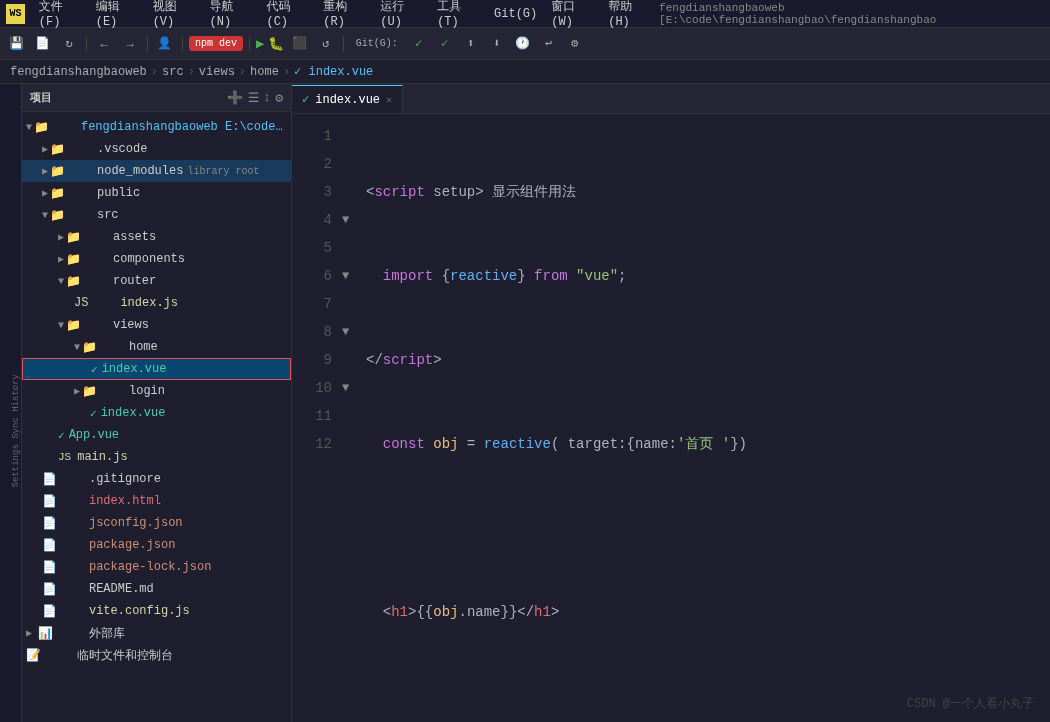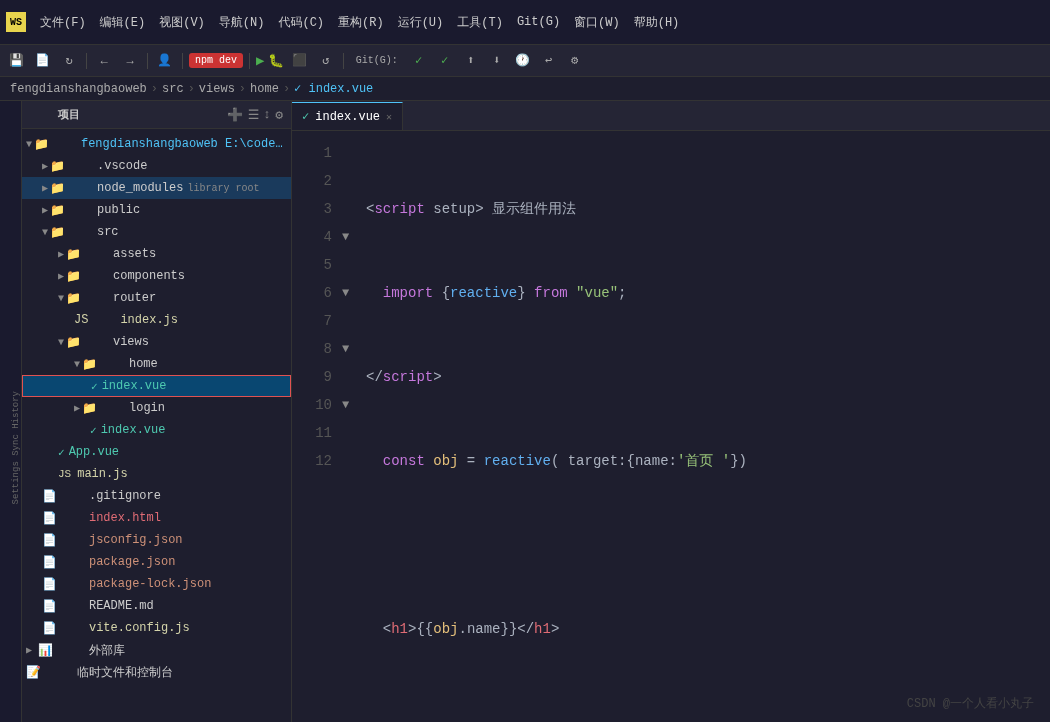--- a/index.html
+++ b/index.html
@@ -8,21 +8,21 @@
       height: 722px;
       background: #1e1e2e;
       font-family: 'Consolas', 'Courier New', monospace;
       overflow: hidden;
       color: #cdd6f4;
       font-size: 13px;
     }
 
     
     .menubar {
-      height: 45px;
+      height: 28px;
       background: #1a1a2e;
       display: flex;
       align-items: center;
       padding: 0 6px;
       gap: 2px;
       border-bottom: 1px solid #333;
     }
     .menubar-logo {
       width: 20px;
       height: 20px;
@@ -125,21 +125,20 @@
       gap: 4px;
       border-bottom: 1px solid #333;
       background: #252535;
     }
     .sidebar-header-title {
       font-size: 11px;
       color: #ccc;
       font-weight: bold;
       text-transform: uppercase;
       flex: 1;
-      margin-left: 28px;
     }
     .sidebar-header-icon {
       color: #888;
       font-size: 13px;
       cursor: pointer;
     }
 
     
     .file-tree {
       flex: 1;
@@ -318,20 +317,21 @@
   <span class="menubar-item">编辑(E)</span>
   <span class="menubar-item">视图(V)</span>
   <span class="menubar-item">导航(N)</span>
   <span class="menubar-item">代码(C)</span>
   <span class="menubar-item">重构(R)</span>
   <span class="menubar-item">运行(U)</span>
   <span class="menubar-item">工具(T)</span>
   <span class="menubar-item">Git(G)</span>
   <span class="menubar-item">窗口(W)</span>
   <span class="menubar-item">帮助(H)</span>
+  <span class="menubar-path">fengdianshangbaoweb [E:\code\fengdianshangbao\fengdianshangbao</span>
 </div>
 
 <div class="toolbar">
   <div class="toolbar-btn">💾</div>
   <div class="toolbar-btn">📄</div>
   <div class="toolbar-btn">↻</div>
   <div class="toolbar-sep"></div>
   <div class="toolbar-btn">←</div>
   <div class="toolbar-btn">→</div>
   <div class="toolbar-sep"></div>

